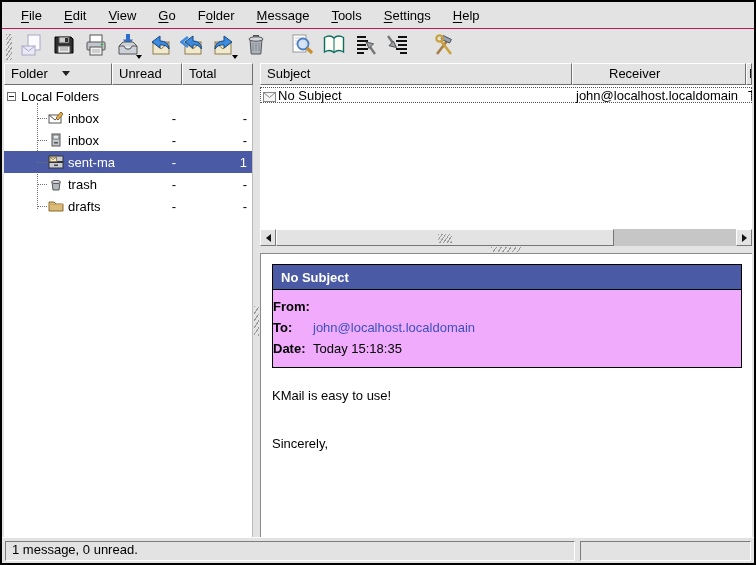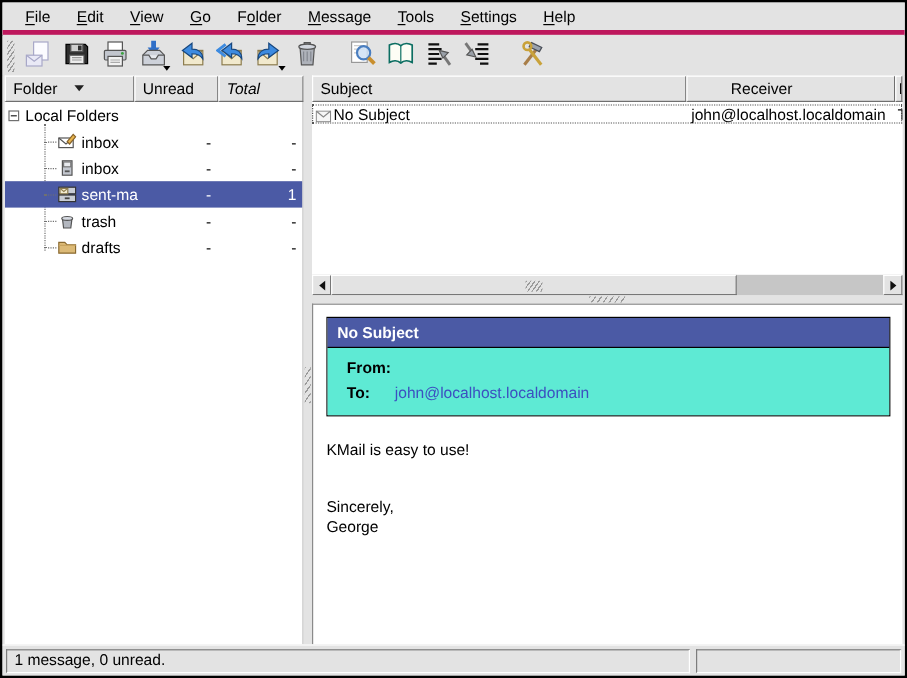--- a/index.html
+++ b/index.html
@@ -5,21 +5,21 @@
   html,body{margin:0;padding:0;background:#888;}
   *{box-sizing:border-box;}
   .window{
     position:relative;width:756px;height:565px;
     border:2px solid #000;background:var(--win-bg,#e3e3e3);
     font-family:"Liberation Sans",sans-serif;font-size:13px;color:#000;
     overflow:hidden;
   }
   
   .menubar{position:absolute;left:0;top:0;width:100%;height:27px;display:flex;align-items:center;
-    padding-left:8px;border-bottom:4px solid #be185d;background:var(--win-bg);}
+    padding-left:8px;border-bottom:1px solid #be185d;background:var(--win-bg);}
   .menu-item{padding:3px 11px;white-space:nowrap;cursor:default;}
   .menu-item u{text-underline-offset:2px;}
   
   .toolbar{position:absolute;left:0;top:28px;width:100%;height:33px;display:flex;align-items:center;
     padding-left:3px;background:var(--win-bg);}
   .grip{width:6px;height:26px;margin:0 5px 0 1px;
     background:repeating-linear-gradient(125deg,#9a9a9a 0 1px,transparent 1px 3px);}
   .tbtn{position:relative;width:29px;height:29px;display:flex;align-items:center;justify-content:center;flex:0 0 auto;margin-right:3px;}
   .tbtn.group-gap{margin-left:14px;}
   .dd{position:absolute;right:0;bottom:2px;width:0;height:0;
@@ -27,21 +27,21 @@
   
   .main{position:absolute;left:0;top:61px;width:100%;height:474px;background:var(--win-bg);}
   .hcell{border-top:1px solid #fff;border-left:1px solid #fff;border-right:1px solid #6f6f6f;
     border-bottom:1px solid #6f6f6f;background:var(--win-bg);padding:2px 6px;
     white-space:nowrap;overflow:hidden;height:22px;}
   .sort-arrow{display:inline-block;width:0;height:0;margin-left:14px;vertical-align:2px;
     border-left:4px solid transparent;border-right:4px solid transparent;border-top:5px solid #222;}
   
   .folder-pane{position:absolute;left:2px;top:0;width:249px;height:100%;background:#fff;}
   .pane-header-row{display:flex;height:22px;}
-  .fh-folder{width:108px;}.fh-unread{width:70px;}.fh-total{width:71px;font-style:italic;}
+  .fh-folder{width:108px;}.fh-unread{width:70px;}.fh-total{width:71px;}
   .tree{position:relative;height:calc(100% - 22px);background:#fff;overflow:hidden;border-right:1px solid #bbb;}
   .tree-vline{position:absolute;left:33px;top:18px;width:1px;height:106px;border-left:1px dotted #707070;}
   .tree-row{position:relative;height:22px;display:flex;align-items:center;}
   .tree-row.root{padding-left:17px;}
   .expander{position:absolute;left:3px;top:7px;width:9px;height:9px;border:1px solid #707070;background:#fff;}
   .expander::after{content:"";position:absolute;left:1px;right:1px;top:3px;height:1px;background:#222;}
   .tree-row.child::before{content:"";position:absolute;left:33px;top:11px;width:10px;border-top:1px dotted #707070;}
   .ficon{position:absolute;left:44px;top:3px;width:16px;height:16px;}
   .flabel{position:absolute;left:64px;white-space:nowrap;}
   .unread-val{position:absolute;right:76px;}
@@ -70,21 +70,21 @@
     background:repeating-linear-gradient(125deg,#9a9a9a 0 1px,transparent 1px 3px);}
   .strack{flex:1;}
   .hsplitter{position:absolute;left:0;top:183px;width:100%;height:7px;background:var(--win-bg);}
   .hsplitter::after{content:"";position:absolute;left:calc(50% - 15px);top:1px;width:30px;height:5px;
     background:repeating-linear-gradient(125deg,#9a9a9a 0 1px,transparent 1px 4px);}
   
   .preview{position:absolute;left:0;top:190px;right:0;bottom:0;background:#fff;
     border-top:1px solid #8a8a8a;border-left:1px solid #8a8a8a;overflow:hidden;}
   .msg-box{margin:10px 10px 0 11px;border:1px solid #000;}
   .msg-title{background:var(--accent);color:#fff;font-weight:bold;padding:5px 8px 4px 8px;border-bottom:1px solid #000;}
-  .msg-fields{background:#5eead4;padding:6px 0 8px 16px;}
+  .msg-fields{background:#f0abfc;padding:6px 0 8px 0;}
   .field-row{display:flex;align-items:center;min-height:21px;}
   .field-label{font-weight:bold;width:40px;flex:0 0 auto;}
   .field-value{white-space:nowrap;}
   .field-value.link{color:var(--link);cursor:pointer;}
   .msg-body{margin:20px 11px;line-height:16px;}
   .body-line{height:16px;white-space:pre;}
   
   .statusbar{position:absolute;left:0;bottom:0;width:100%;height:26px;background:var(--win-bg);border-top:1px solid #fcfcfc;}
   .spanel{position:absolute;top:3px;height:20px;border:1px solid;border-color:#7c7c7c #fff #fff #7c7c7c;
     background:var(--win-bg);display:flex;align-items:flex-start;}
@@ -320,28 +320,31 @@
           <div class="msg-title">No Subject</div>
           <div class="msg-fields" id="msg-fields">
               <div class="field-row">
                 <span class="field-label">From:</span>
                 <span class="field-value"></span>
               </div>
               <div class="field-row">
                 <span class="field-label">To:</span>
                 <span class="field-value link">john@localhost.localdomain</span>
               </div>
+              <div class="field-row">
+                <span class="field-label">Date:</span>
+                <span class="field-value">Today 15:18:35</span>
+              </div>
             </div>
         </div>
         <div class="msg-body" id="msg-body">
             <div class="body-line">KMail is easy to use!</div>
             <div class="body-line">&nbsp;</div>
             <div class="body-line">&nbsp;</div>
             <div class="body-line">Sincerely,</div>
-            <div class="body-line">George</div>
           </div>
       </div>
     </div>
 
   </div>
 
   <div class="statusbar">
     <div class="spanel spanel1">
         <span>1 message, 0 unread.</span>
       </div>

